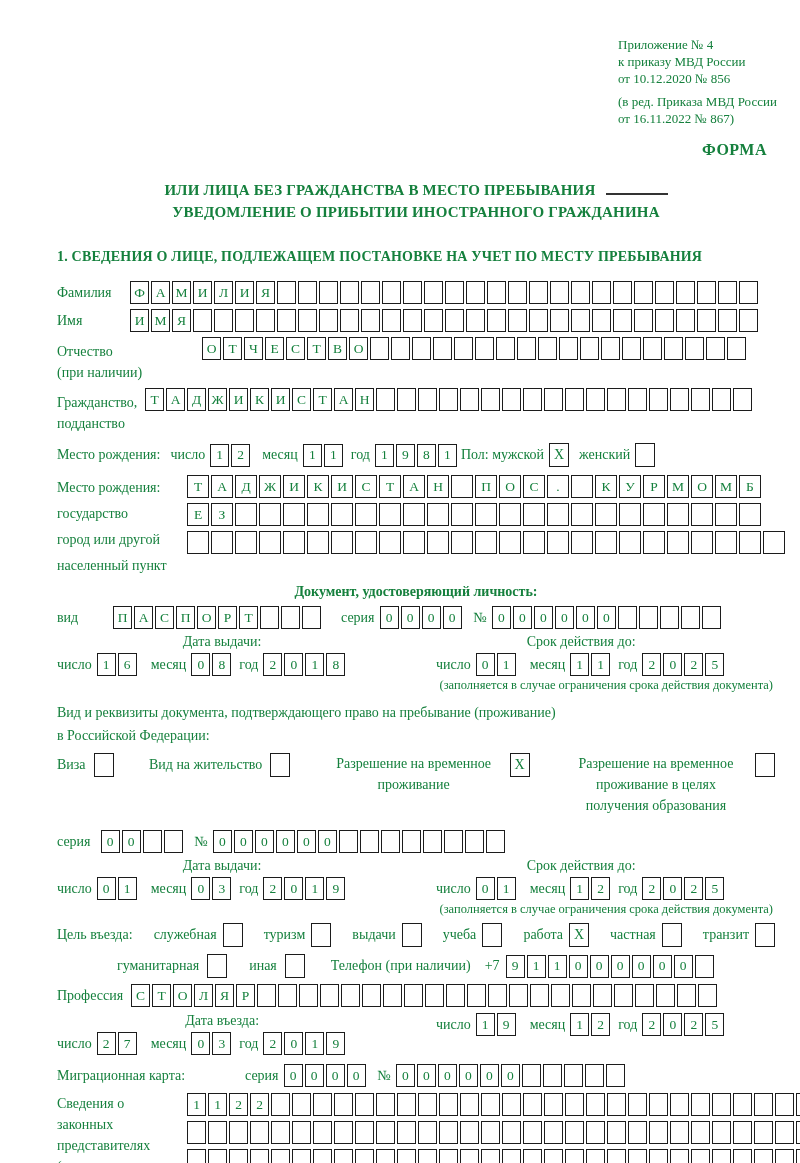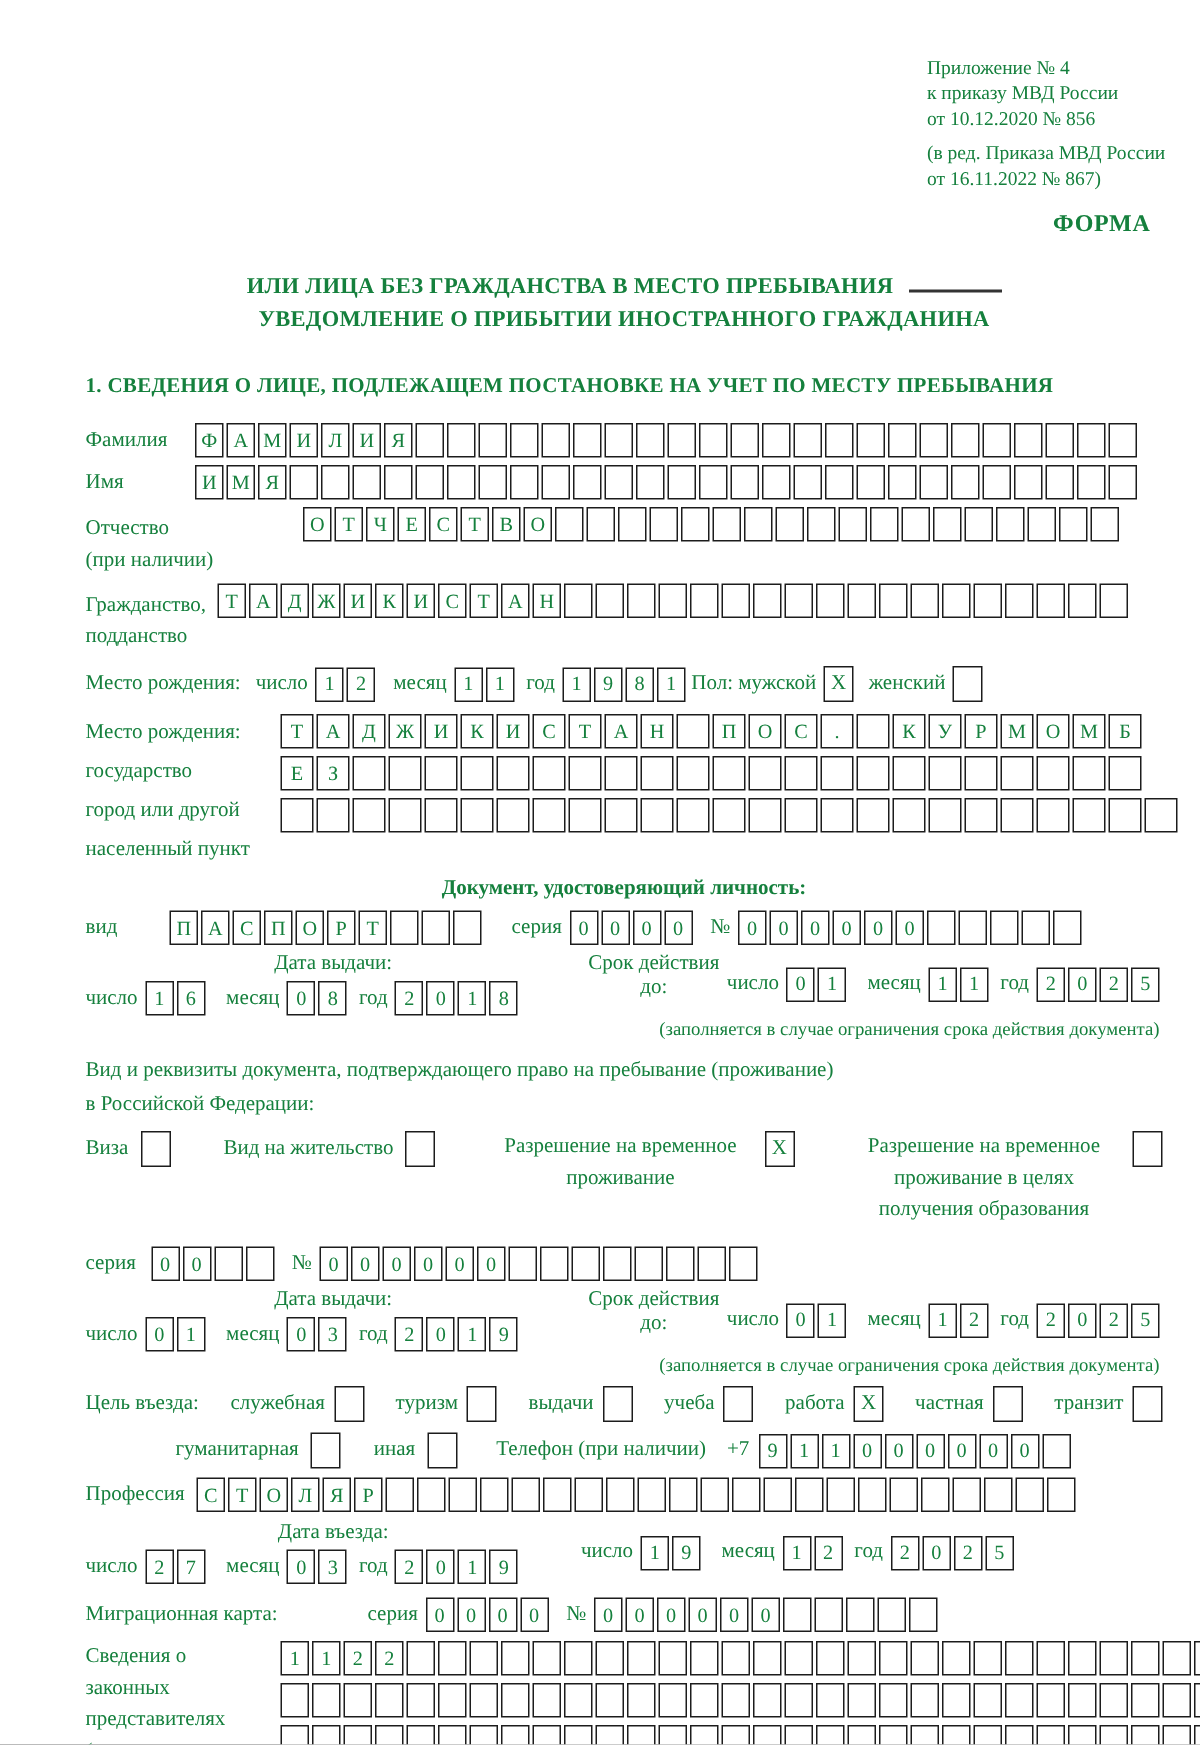--- a/index.html
+++ b/index.html
@@ -32,21 +32,21 @@
     font-size:14px;box-sizing:border-box;background:#fff;
   }
   .inline{display:flex;align-items:center;}
   .inline .t{margin:0 5px 0 10px;}
   .stack{display:flex;flex-direction:column;}
   .mrow{display:flex;align-items:flex-start;margin-bottom:5px;}
   .mrow .cells{margin-bottom:5px;}
   .center-bold{text-align:center;font-weight:bold;font-size:14px;margin:4px 0 6px 0;}
   .dates{display:flex;margin-top:2px;}
   .half-l{width:46%;display:flex;flex-direction:column;}
-  .half-r{width:54%;display:flex;flex-direction:row;}
+  .half-r{width:54%;display:flex;flex-direction:column;}
   .dhead{text-align:center;margin-bottom:3px;}
   .dgrp{display:flex;align-items:center;}
   .dgrp .t{margin-right:5px;}
   .dgrp .sp{margin-left:12px;}
   .note{font-size:12.5px;text-align:right;margin:2px 2px 6px 0;}
   .intro{margin:8px 0 2px 0;line-height:23px;}
   .opts{display:flex;justify-content:space-between;align-items:flex-start;margin:6px 0 10px 0;}
   .opt{display:flex;align-items:flex-start;}
   .opt .ol{margin-right:8px;padding-top:4px;}
   .opt .ol-c{text-align:center;line-height:21px;margin-right:8px;}

